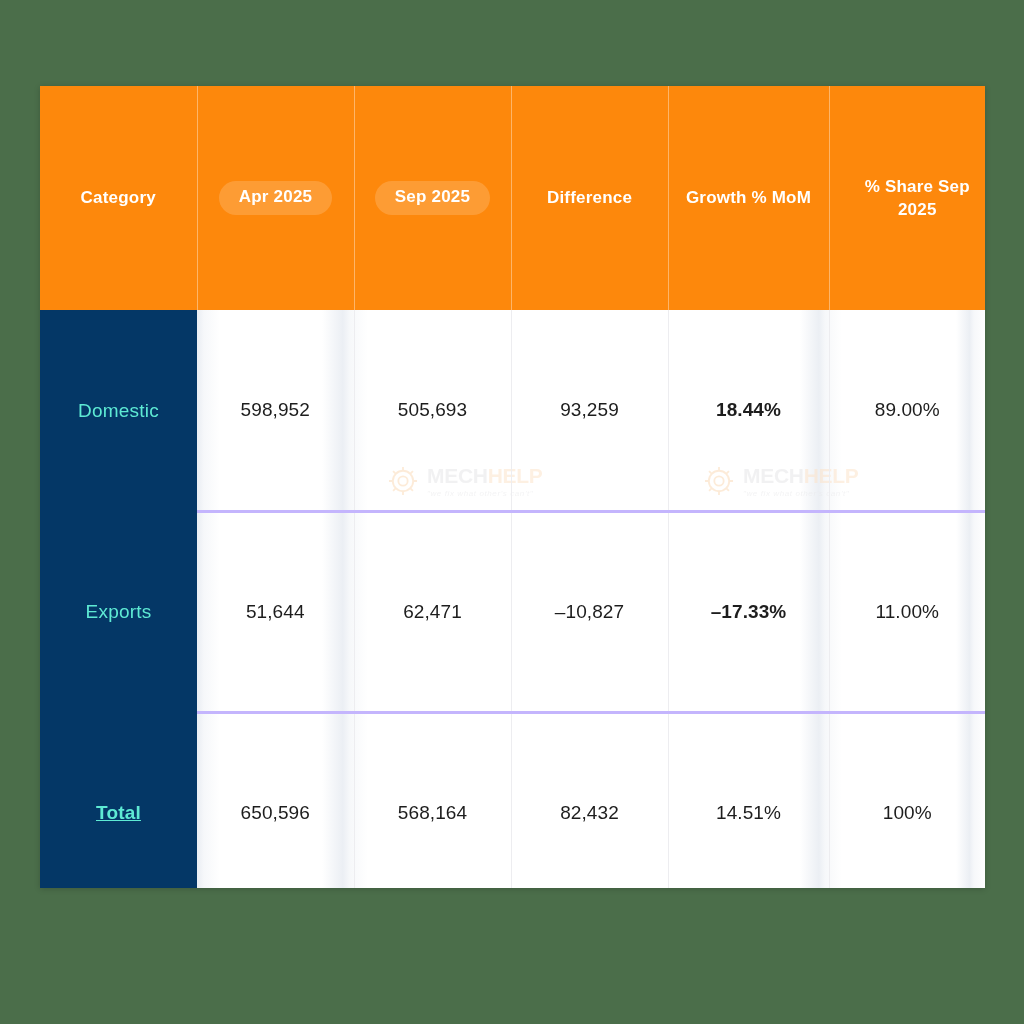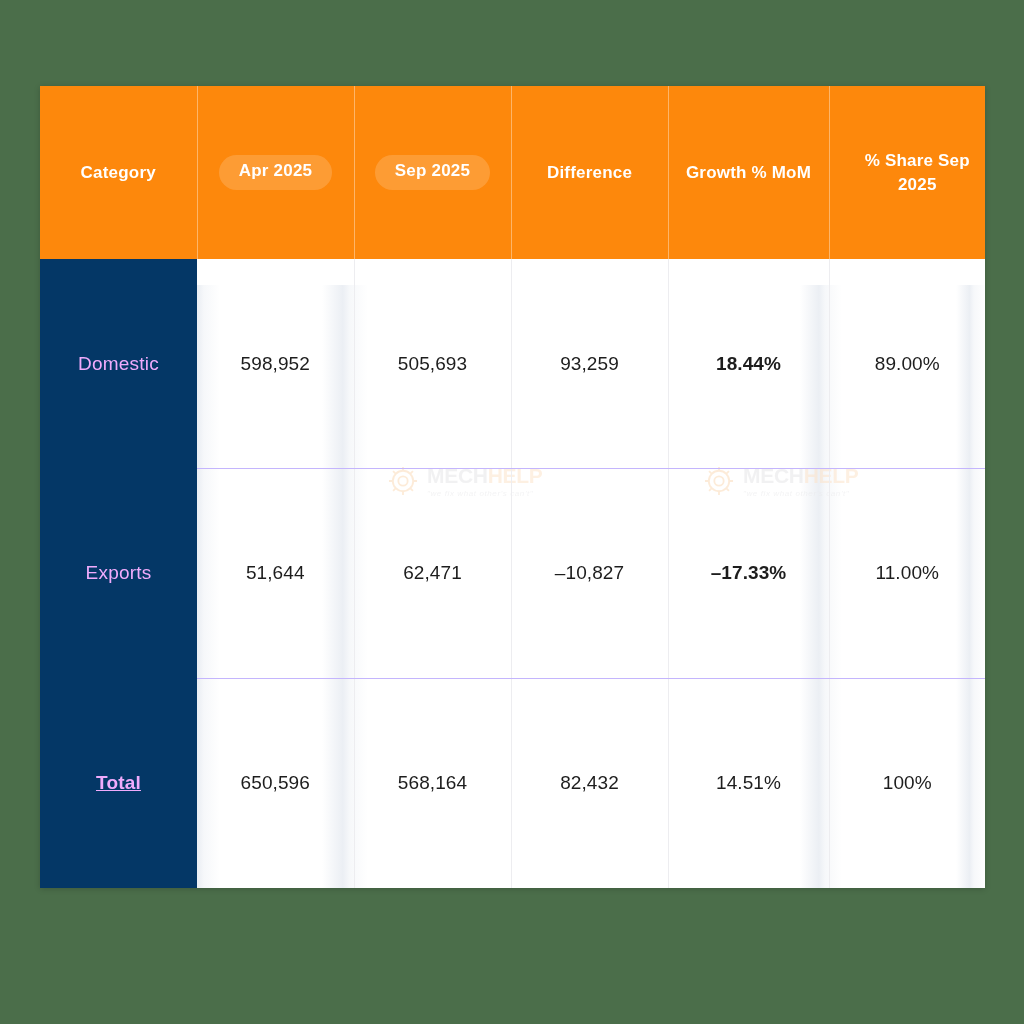--- a/index.html
+++ b/index.html
@@ -45,21 +45,21 @@
   }
 
   table.report col.c-category { width: 157px; }
   table.report col.c-oct      { width: 157px; }
   table.report col.c-sep      { width: 157px; }
   table.report col.c-diff     { width: 157px; }
   table.report col.c-growth   { width: 161px; }
   table.report col.c-share    { width: 156px; }
 
   
-  thead tr { height: 173px; }
+  thead tr { height: 224px; }
 
   thead th {
     background: #fd880c;
     color: #ffffff;
     font-size: 17px;
     font-weight: bold;
     letter-spacing: 0.2px;
     text-align: center;
     vertical-align: middle;
     padding: 0 8px;
@@ -80,30 +80,30 @@
   
   tbody tr { height: 201px; }
 
   tbody td {
     text-align: center;
     vertical-align: middle;
     font-size: 19px;
     color: #1d1d1d;
     background: transparent;
     border-right: 1px solid #ededf0;
-    border-bottom: 1px solid #c4b5fd;
+    border-bottom: 3px solid #c4b5fd;
     padding: 0 6px;
     letter-spacing: 0.1px;
   }
   tbody td:last-child { border-right: none; }
   tbody tr:last-child td { border-bottom: none; }
 
   tbody td.cat {
     background: #043766;
-    color: #f0abfc;
+    color: #5eead4;
     font-size: 19px;
     border-right: none;
     border-bottom: none;
     letter-spacing: 0.2px;
   }
 
   tbody td.strong { font-weight: bold; }
   tbody tr.total-row td { font-weight: normal; }
   tbody tr.total-row td.cat { font-weight: bold; text-decoration: underline; }
 

